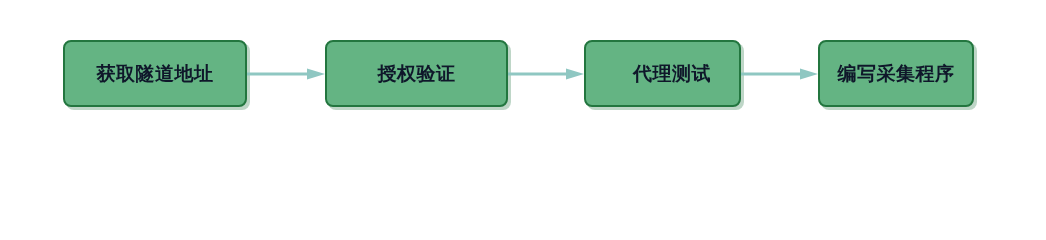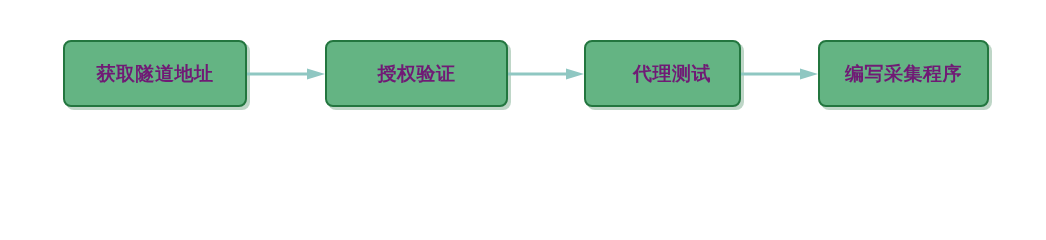--- a/index.html
+++ b/index.html
@@ -43,34 +43,34 @@
     border: 2px solid #23763f;
     border-radius: 8px;
     display: flex;
     align-items: center;
     justify-content: center;
     box-shadow: 3px 3px 0 rgba(40, 120, 70, 0.30);
     flex: 0 0 auto;
   }
 
   .node-label {
-    color: #701a75;
+    color: #0f172a;
     font-size: 19px;
     font-weight: bold;
     letter-spacing: 0.5px;
     line-height: 1;
     white-space: nowrap;
     user-select: none;
   }
 
   
   .node-w1 { width: 184px; }
   .node-w2 { width: 183px; }
   .node-w3 { width: 157px; padding-left: 19px; }
-  .node-w4 { width: 171px; }
+  .node-w4 { width: 156px; }
 
   .connector {
     position: relative;
     flex: 0 0 auto;
     height: 12px;
     display: flex;
     align-items: center;
   }
 
   .connector svg {

